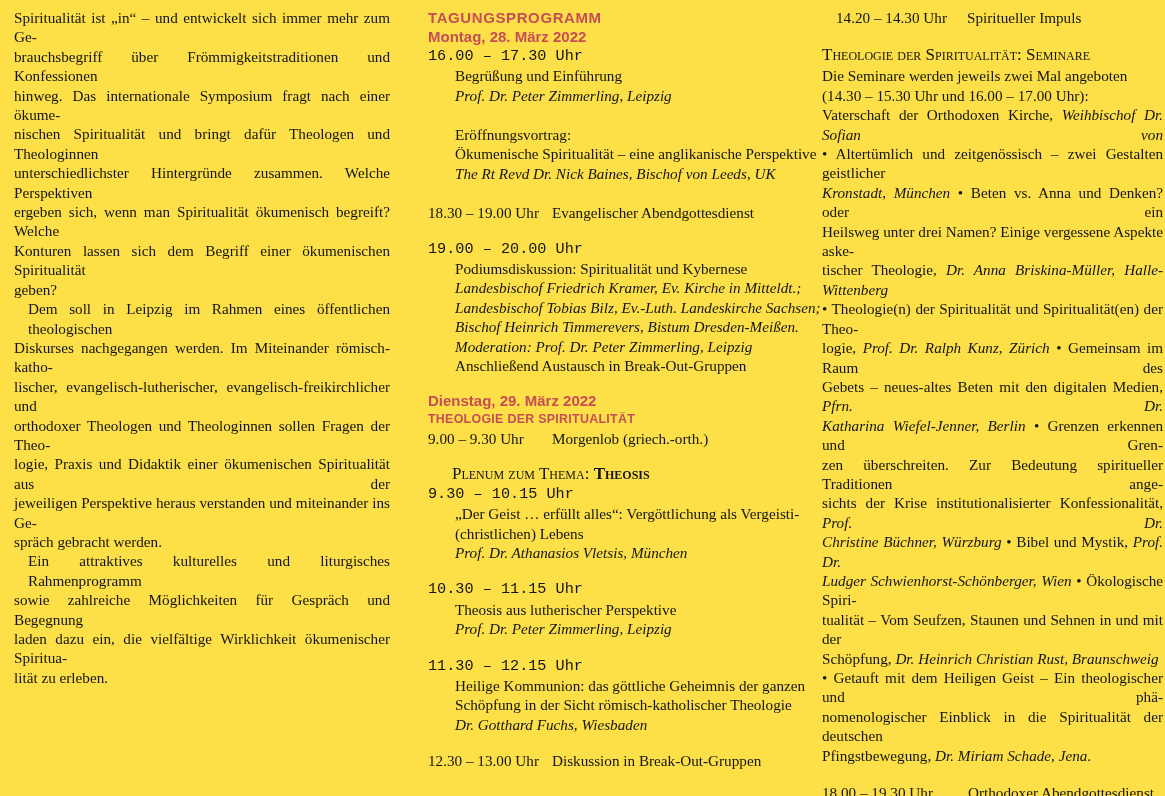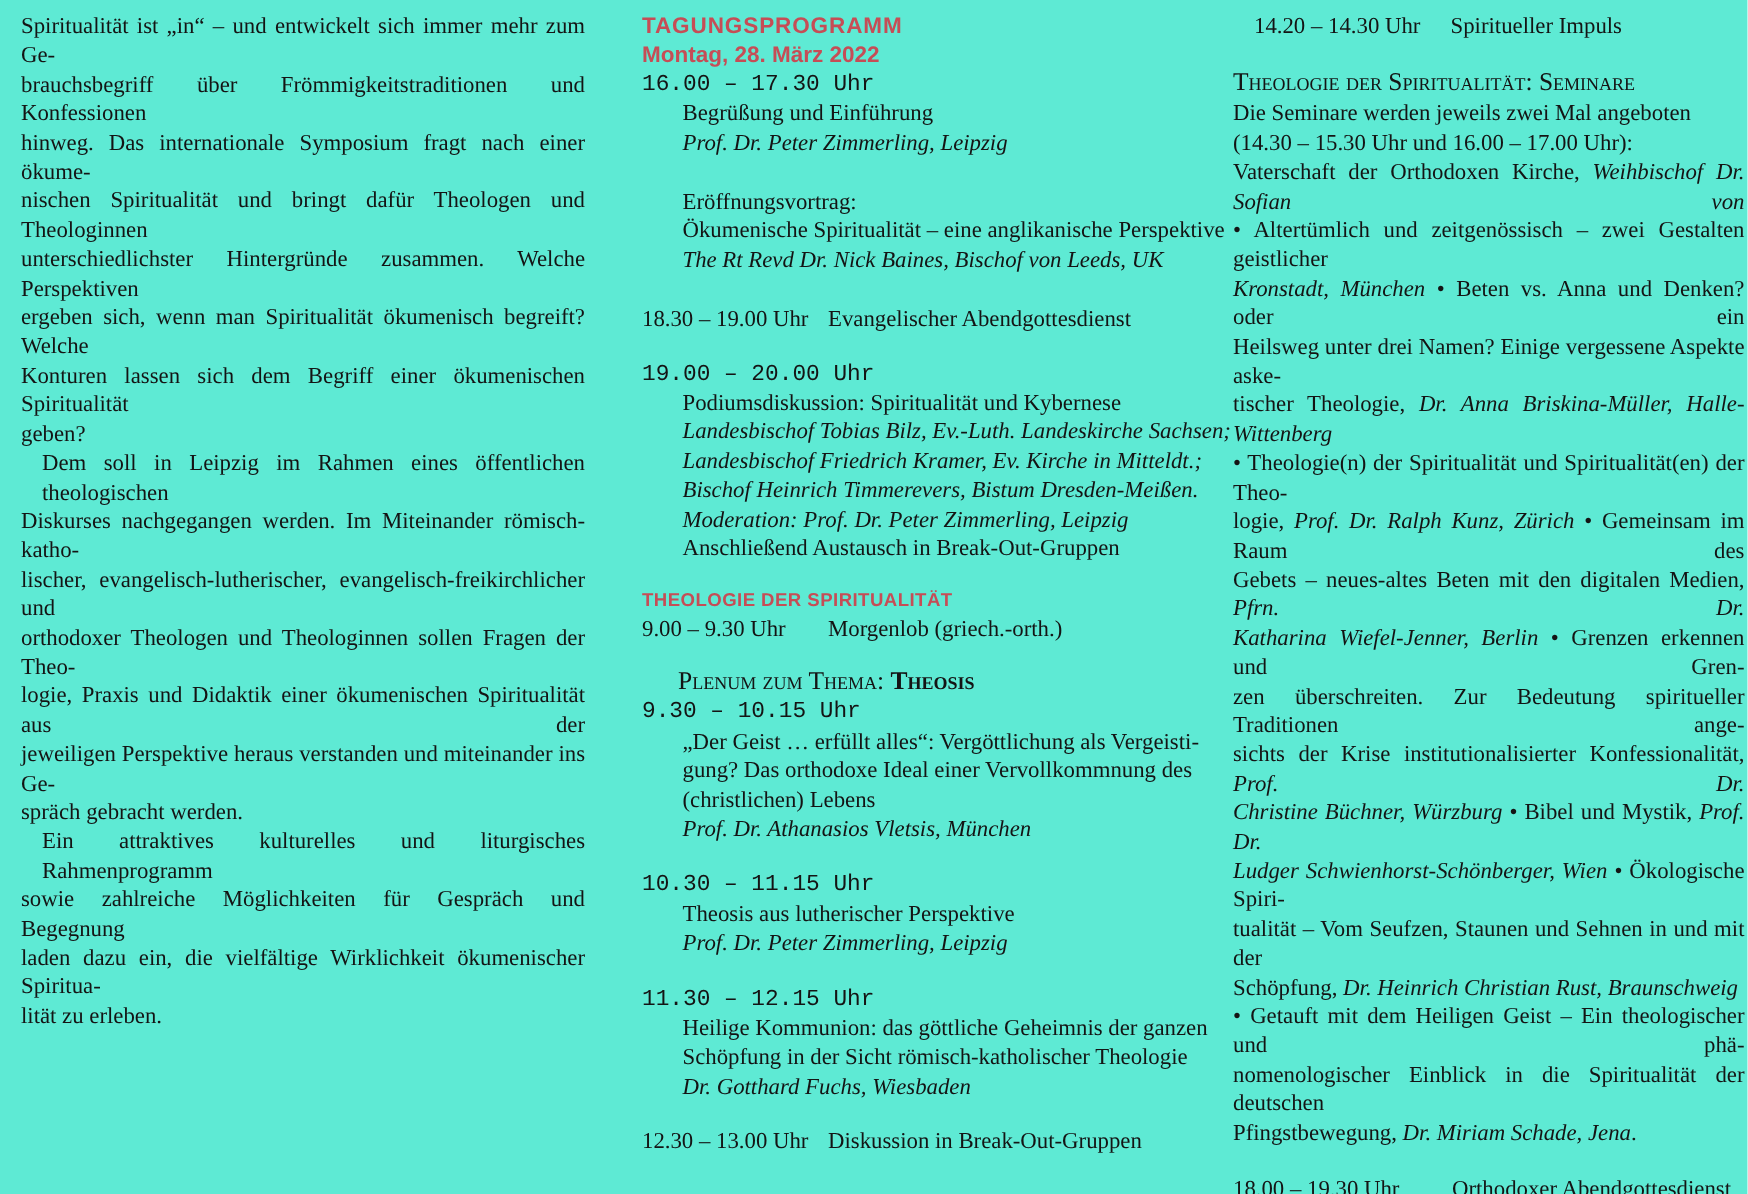--- a/index.html
+++ b/index.html
@@ -7,21 +7,21 @@
     --muted:#8e959c;
     --ink:#141414;
   }
   html,body{margin:0;padding:0;background:#ffffff;}
   body{
     width:1165px;height:796px;
     font-family:"Liberation Serif",serif;
     color:var(--ink);
     font-size:15.2px;
   }
-  .page{position:relative;width:1165px;height:796px;background:#5eead4;overflow:hidden;}
+  .page{position:relative;width:1165px;height:796px;background:#fde047;overflow:hidden;}
   .col{position:absolute;top:8px;}
   .col-left{left:14px;width:376px;}
   .col-mid{left:428px;width:360px;}
   .col-right{left:822px;width:341px;}
 
   .jpar{width:100%;}
   .jline{
     line-height:19.4px;
     text-align:justify;
     text-align-last:justify;
@@ -112,36 +112,36 @@
       <div class="session-item" style="padding-left: 27px;">Ökumenische Spiritualität – eine anglikanische Perspektive</div>
       <div class="session-item it" style="padding-left: 27px;">The Rt Revd Dr. Nick Baines, Bischof von Leeds, UK</div>
       <div class="spacer" style="height: 20px;"></div>
       <div class="time-label-row">
         <span class="tl-time" style="width: 124px;">18.30 – 19.00 Uhr</span>
         <span class="tl-label">Evangelischer Abendgottesdienst</span>
       </div>
       <div class="spacer" style="height: 17px;"></div>
       <div class="time-line">19.00 – 20.00 Uhr</div>
       <div class="session-item" style="padding-left: 27px;">Podiumsdiskussion: Spiritualität und Kybernese</div>
+      <div class="session-item it" style="padding-left: 27px;">Landesbischof Friedrich Kramer, Ev. Kirche in Mitteldt.;</div>
       <div class="session-item it" style="padding-left: 27px;">Landesbischof Tobias Bilz, Ev.-Luth. Landeskirche Sachsen;</div>
-      <div class="session-item it" style="padding-left: 27px;">Landesbischof Friedrich Kramer, Ev. Kirche in Mitteldt.;</div>
       <div class="session-item it" style="padding-left: 27px;">Bischof Heinrich Timmerevers, Bistum Dresden-Meißen.</div>
       <div class="session-item it" style="padding-left: 27px;">Moderation: Prof. Dr. Peter Zimmerling, Leipzig</div>
       <div class="session-item" style="padding-left: 27px;">Anschließend Austausch in Break-Out-Gruppen</div>
       <div class="spacer" style="height: 15px;"></div>
+      <div class="red-date">Dienstag, 29. März 2022</div>
       <div class="red-caps">THEOLOGIE DER SPIRITUALITÄT</div>
       <div class="time-label-row">
         <span class="tl-time" style="width: 124px;">9.00 – 9.30 Uhr</span>
         <span class="tl-label">Morgenlob (griech.-orth.)</span>
       </div>
       <div class="spacer" style="height: 14px;"></div>
       <div class="sc-heading" style="padding-left: 24px;"><span>Plenum zum Thema: </span><span class="sc-bold">Theosis</span></div>
       <div class="time-line">9.30 – 10.15 Uhr</div>
       <div class="session-item" style="padding-left: 27px; text-align: center;">„Der Geist … erfüllt alles“: Vergöttlichung als Vergeisti-</div>
-      <div class="session-item" style="padding-left: 27px;">gung? Das orthodoxe Ideal einer Vervollkommnung des</div>
       <div class="session-item" style="padding-left: 27px;">(christlichen) Lebens</div>
       <div class="session-item it" style="padding-left: 27px;">Prof. Dr. Athanasios Vletsis, München</div>
       <div class="spacer" style="height: 18px;"></div>
       <div class="time-line">10.30 – 11.15 Uhr</div>
       <div class="session-item" style="padding-left: 27px;">Theosis aus lutherischer Perspektive</div>
       <div class="session-item it" style="padding-left: 27px;">Prof. Dr. Peter Zimmerling, Leipzig</div>
       <div class="spacer" style="height: 18px;"></div>
       <div class="time-line">11.30 – 12.15 Uhr</div>
       <div class="session-item" style="padding-left: 27px;">Heilige Kommunion: das göttliche Geheimnis der ganzen</div>
       <div class="session-item" style="padding-left: 27px;">Schöpfung in der Sicht römisch-katholischer Theologie</div>

